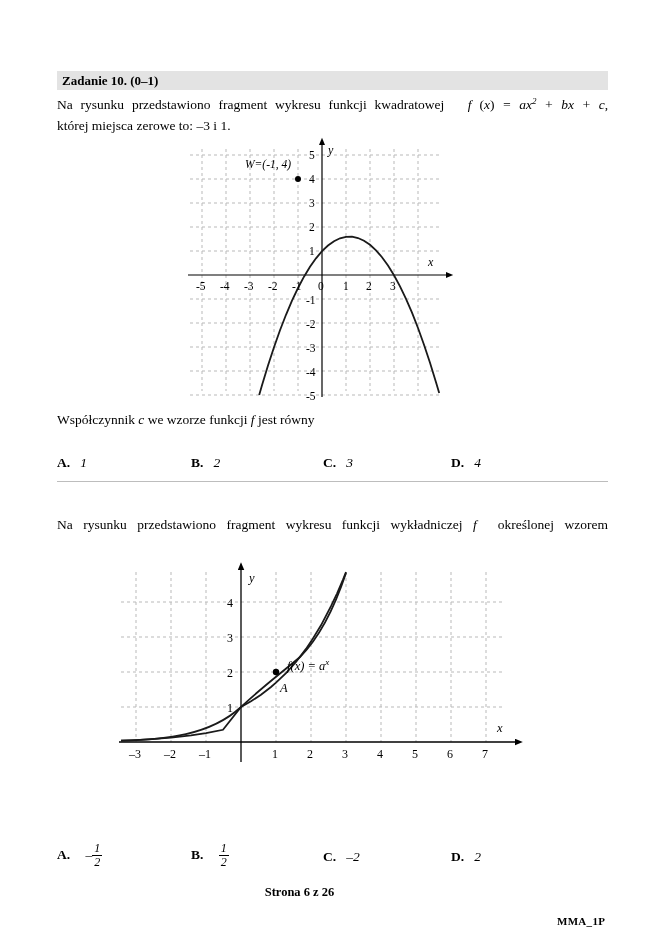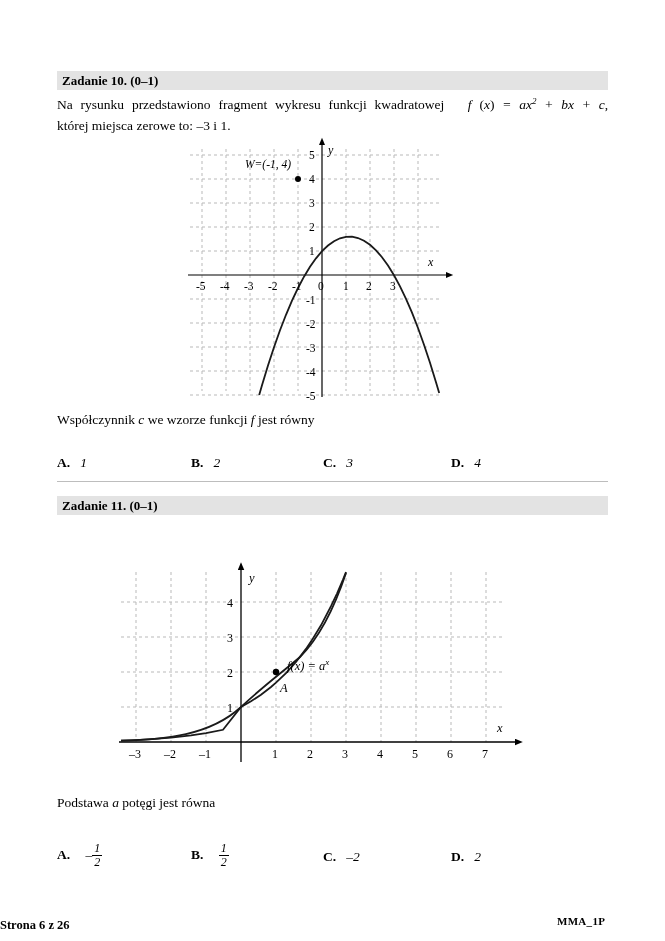--- a/index.html
+++ b/index.html
@@ -91,23 +91,23 @@
   }
   .frac .den {
     display: block;
     border-top: 1px solid #000;
     padding: 0 2px;
   }
   .footer-page {
     position: absolute;
     left: 0;
     width: 599px;
+    text-align: center;
     font-size: 12.5px;
     font-weight: bold;
-    margin-top: 33px;
   }
   .footer-code {
     position: absolute;
     font-size: 11px;
     font-weight: bold;
     font-family: "Liberation Serif", serif;
     letter-spacing: 0.3px;
   }
   .sep-line {
     position: absolute;
@@ -220,24 +220,24 @@
     <div class="opt" style="left:266px;">
       <span class="lbl">C.</span><span class="val">3</span>
     </div>
     <div class="opt" style="left:394px;">
       <span class="lbl">D.</span><span class="val">4</span>
     </div>
   </div>
 
   <div class="sep-line" style="left:57px; top:481px; width:551px;"></div>
 
-  <div class="task-header" style="top:496px;">
-    <span>Zadanie 11. (0–1)</span>
-  </div>
-
+
+  <div class="para just" style="left:57px; top:516px; width:551px;">
+    <span>Na rysunku przedstawiono fragment wykresu funkcji wykładniczej <span class="mathi">f</span>&nbsp; określonej wzorem</span>
+  </div>
 
 
   <div class="fig" style="left:105px; top:562px;">
     <svg width="430" height="215" viewBox="0 0 430 215">
       <defs>
         <marker id="ah11" markerWidth="7" markerHeight="7" refX="0" refY="2.5" orient="auto">
           <path d="M0,0 L6,2.5 L0,5 z" fill="#000"></path>
         </marker>
       </defs>
 
@@ -287,23 +287,20 @@
         <text x="122" y="150">1</text>
         <text x="122" y="115">2</text>
         <text x="122" y="80">3</text>
         <text x="122" y="45">4</text>
       </g>
       <text x="392" y="170" font-size="12.5" font-style="italic">x</text>
       <text x="144" y="20" font-size="12.5" font-style="italic">y</text>
     </svg>
   </div>
 
-  <div class="para" style="left:57px; top:794px; width:551px;">
-    <span>Podstawa <span class="mathi">a</span> potęgi jest równa</span>
-  </div>
 
   <div class="answers" style="top:825px; height:32px;">
     <div class="opt" style="left:0px; top:2px;">
       <span class="lbl">A.</span>
       <span style="margin-left:12px;">–</span><span class="frac"><span class="num">1</span><span class="den">2</span></span>
     </div>
     <div class="opt" style="left:134px; top:2px;">
       <span class="lbl">B.</span>
       <span class="frac" style="margin-left:12px;"><span class="num">1</span><span class="den">2</span></span>
     </div>

